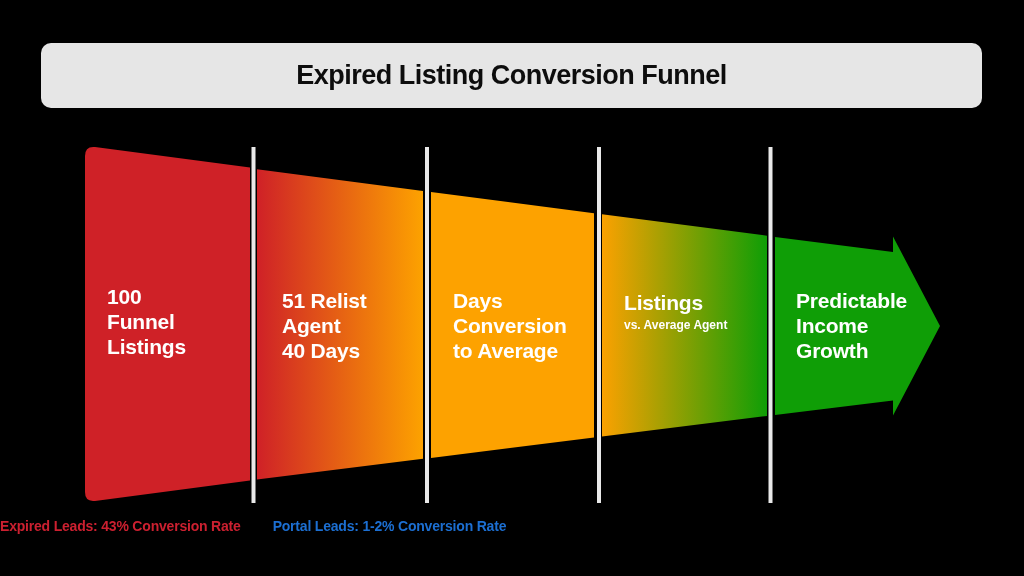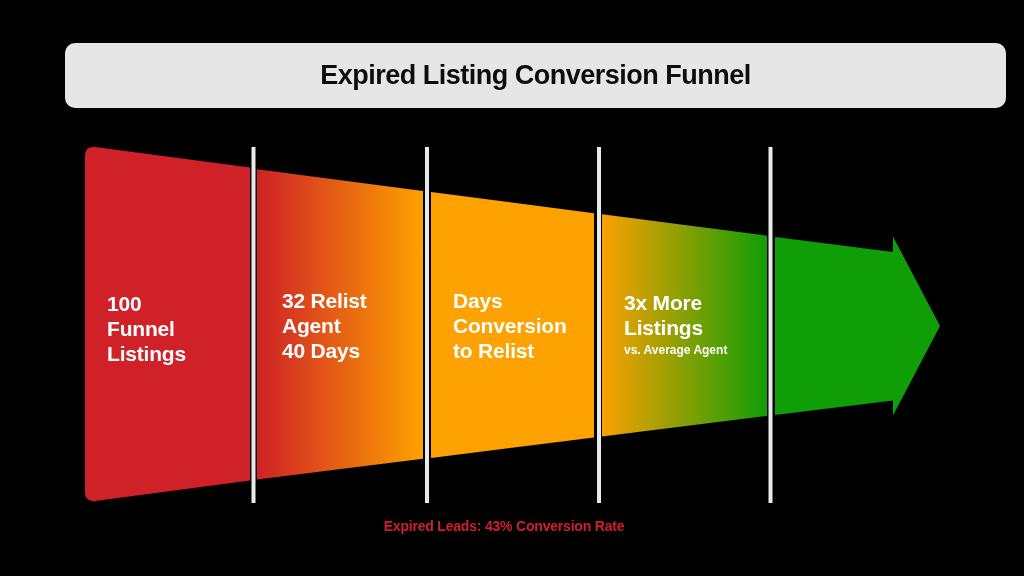--- a/index.html
+++ b/index.html
@@ -20,21 +20,20 @@
     position: absolute;
     left: 41px;
     top: 43px;
     width: 941px;
     height: 65px;
     background: #e6e6e6;
     border-radius: 10px;
     display: flex;
     align-items: center;
     justify-content: center;
-    margin-left: 24px;
   }
   .title-bar h1 {
     margin: 0;
     font-size: 27px;
     font-weight: 700;
     letter-spacing: -0.5px;
     color: #0d0d0d;
   }
   
   .funnel-svg {
@@ -53,33 +52,32 @@
     white-space: nowrap;
   }
   .stage-label .line { display: block; }
   .stage-label .subline {
     display: block;
     font-size: 12px;
     line-height: 18px;
     margin-top: 1px;
     letter-spacing: 0;
   }
-  .label-1 { left: 107px; top: 291px; }
+  .label-1 { left: 107px; top: 284px; }
   .label-2 { left: 282px; top: 288px; }
   .label-3 { left: 453px; top: 288px; }
   .label-4 { left: 624px; top: 290px; }
   .label-5 { left: 796px; top: 288px; }
   
   .legend {
     position: absolute;
     left: 0;
     top: 518px;
     width: 1008px;
     display: flex;
-    justify-content: center;
     gap: 32px;
     font-size: 14px;
     font-weight: 700;
     letter-spacing: -0.2px;
     white-space: nowrap;
   }
   .legend .expired { color: #cc2030; }
   .legend .portal  { color: #1c6fd2; }
 </style>
 </head>
@@ -119,35 +117,40 @@
     <rect x="768.5" y="147" width="4" height="356" fill="#e9e9e9"></rect>
   </svg>
 
   <div class="stage-label label-1">
     <span class="line">100</span>
     <span class="line">Funnel</span>
     <span class="line">Listings</span>
   </div>
 
   <div class="stage-label label-2">
-    <span class="line">32 Relist</span>
+    <span class="line">51 Relist</span>
     <span class="line">Agent</span>
     <span class="line">40 Days</span>
   </div>
 
   <div class="stage-label label-3">
     <span class="line">Days</span>
     <span class="line">Conversion</span>
-    <span class="line">to Relist</span>
+    <span class="line">to Average</span>
   </div>
 
   <div class="stage-label label-4">
-    <span class="line">3x More</span>
     <span class="line">Listings</span>
     <span class="subline">vs. Average Agent</span>
   </div>
 
+  <div class="stage-label label-5">
+    <span class="line">Predictable</span>
+    <span class="line">Income</span>
+    <span class="line">Growth</span>
+  </div>
 
   <div class="legend">
     <span class="expired">Expired Leads: 43% Conversion Rate</span>
+    <span class="portal">Portal Leads: 1-2% Conversion Rate</span>
   </div>
 
 </div>
 
 </body></html>

